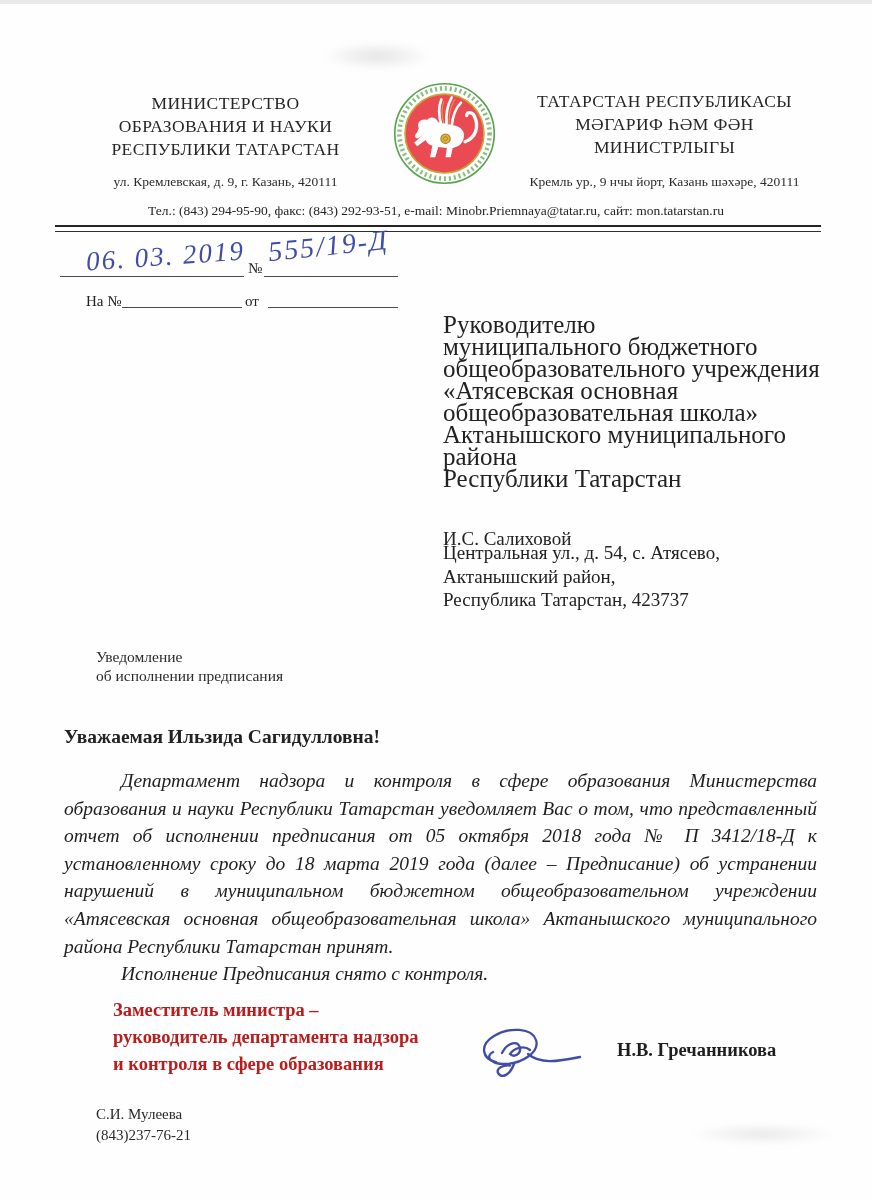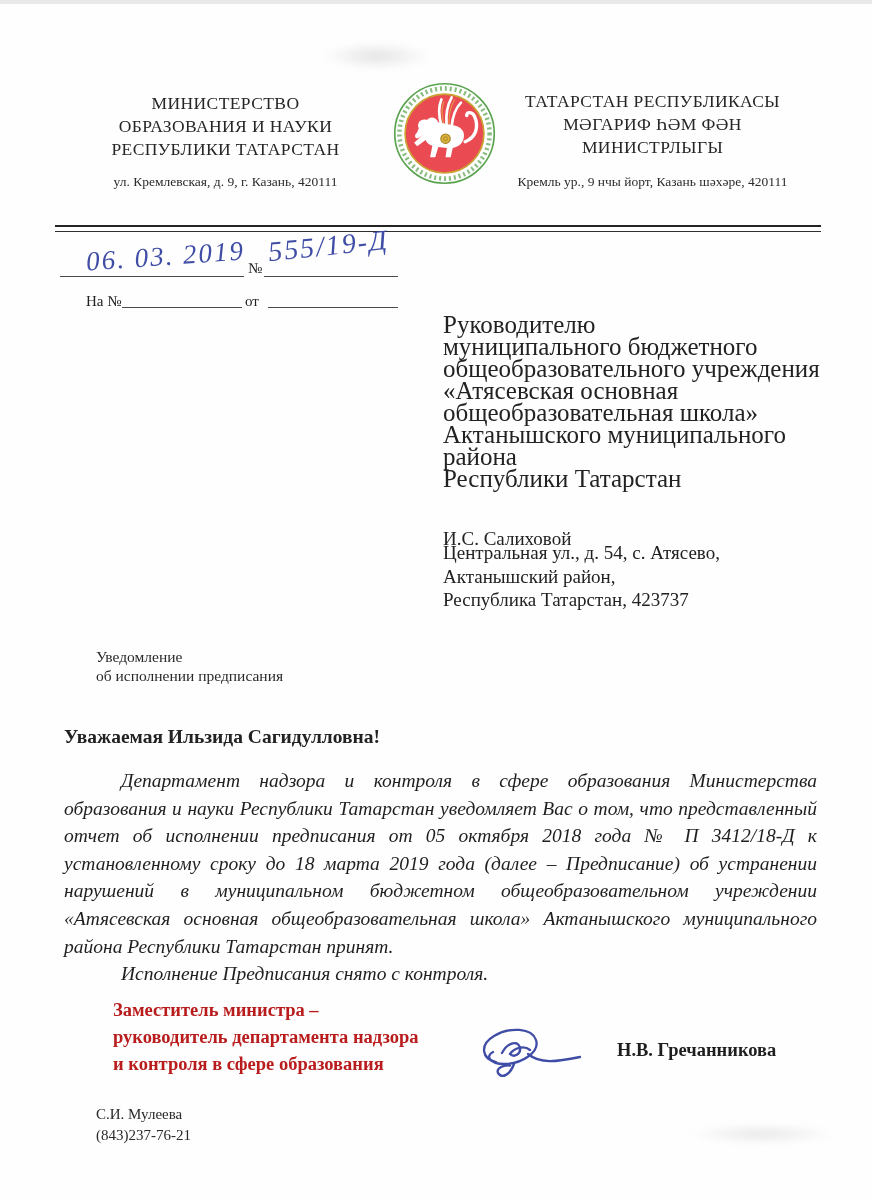--- a/index.html
+++ b/index.html
@@ -19,21 +19,21 @@
   .smudge-top{left:322px;top:38px;width:110px;height:28px;
     background:radial-gradient(ellipse at center, rgba(170,170,170,.30), rgba(170,170,170,0) 70%);}
   .smudge-bottom{left:690px;top:1120px;width:145px;height:20px;
     background:radial-gradient(ellipse at center, rgba(175,175,180,.28), rgba(175,175,180,0) 72%);}
 
   
   .org{position:absolute;text-align:center;}
   .org-name{font-size:17.5px;line-height:23px;letter-spacing:.4px;white-space:pre-line;color:#262626;}
   .org-addr{margin-top:13px;font-size:13.5px;color:#2b2b2b;}
   .org-ru{left:58px;top:88px;width:335px;}
-  .org-tt{left:485px;top:86px;width:335px;}
+  .org-tt{left:497px;top:86px;width:335px;}
   .org-tt .org-addr{margin-top:15px;}
   .emblem{position:absolute;left:393px;top:78px;width:103px;height:103px;}
 
   .contact{position:absolute;left:0;right:0;top:199px;text-align:center;font-size:13.5px;color:#242424;}
   .rule{position:absolute;left:55px;top:221px;width:766px;height:4px;
     border-top:2.5px solid #242424;border-bottom:1.2px solid #2e2e2e;}
 
   
   .hw{position:absolute;color:#3f4da6;font-style:italic;letter-spacing:2px;}
   .hw-date{left:86px;top:237px;font-size:27px;transform:rotate(-4deg);}
@@ -109,20 +109,21 @@
     </svg>
   </div>
 
   <div class="org org-tt">
     <div class="org-name">ТАТАРСТАН РЕСПУБЛИКАСЫ
 МӘГАРИФ ҺӘМ ФӘН
 МИНИСТРЛЫГЫ</div>
     <div class="org-addr">Кремль ур., 9 нчы йорт, Казань шәхәре, 420111</div>
   </div>
 
+  <div class="contact">Тел.: (843) 294-95-90, факс: (843) 292-93-51, e-mail: Minobr.Priemnaya@tatar.ru, сайт: mon.tatarstan.ru</div>
   <div class="rule"></div>
 
   <span class="uline u1"></span>
   <span class="hw hw-date">06. 03. 2019</span>
   <span class="no-label">№</span>
   <span class="uline u2"></span>
   <span class="hw hw-num">555/19-Д</span>
 
   <span class="reply-label">На №</span>
   <span class="uline u3"></span>

